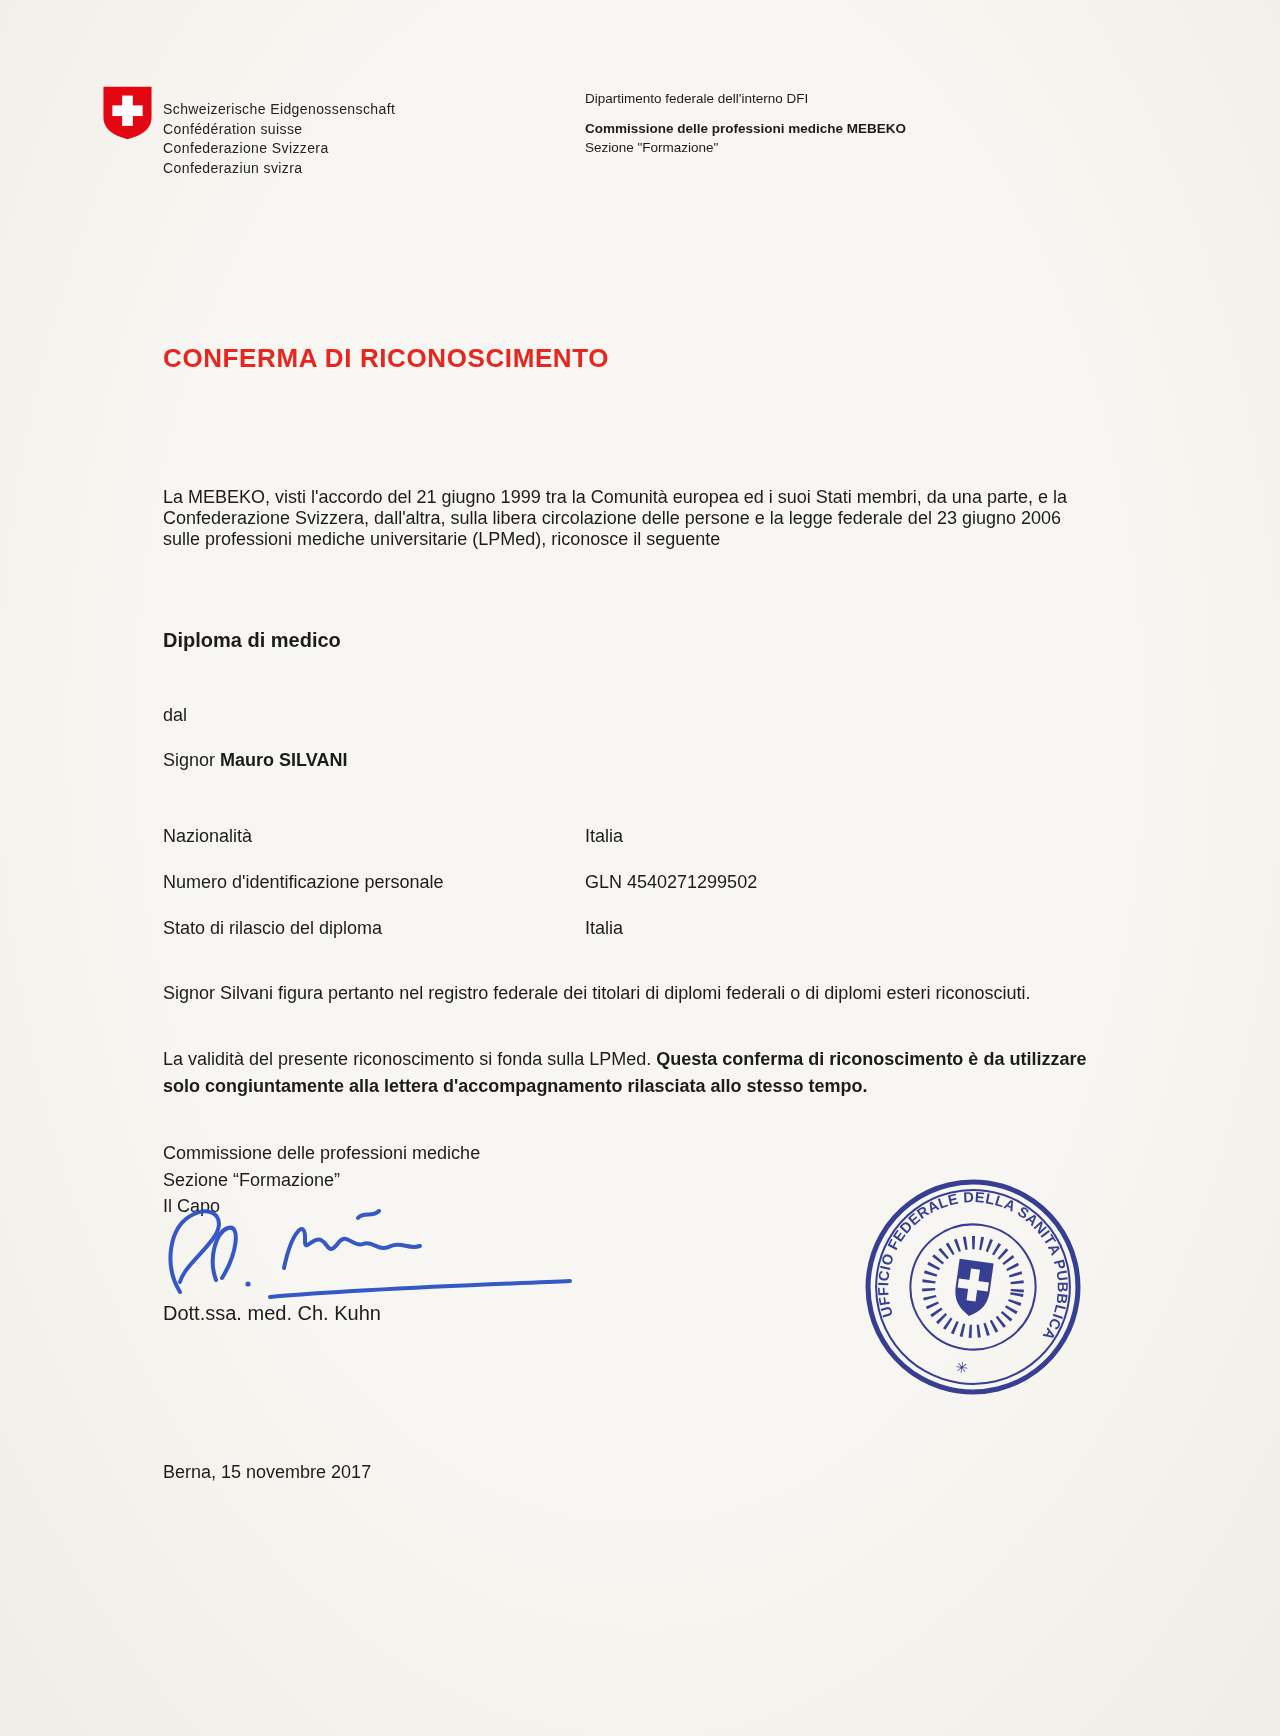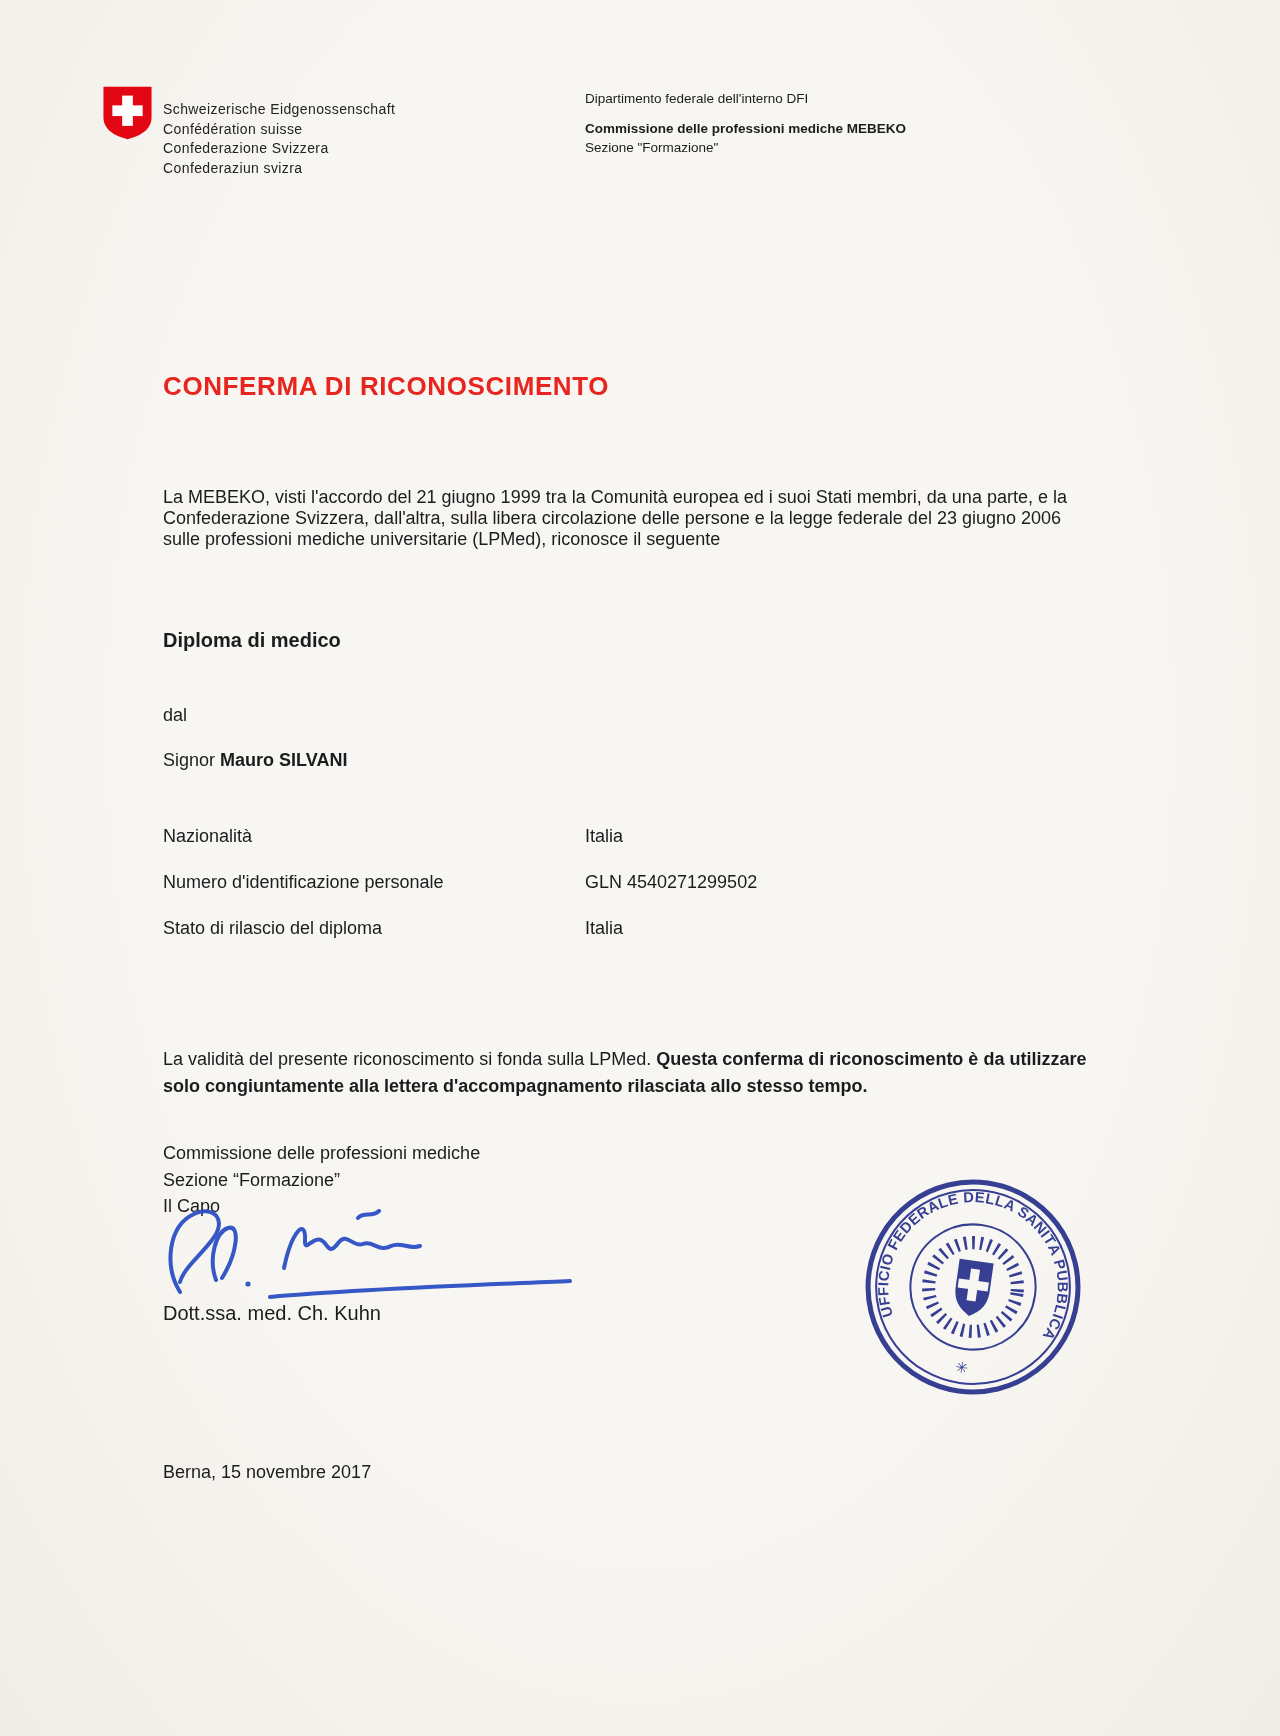--- a/index.html
+++ b/index.html
@@ -17,21 +17,21 @@
   }
   .abs{position:absolute;}
   .b{font-weight:bold;}
   
   .logo{left:99px;top:84px;width:57px;height:57px;}
   .confed{left:163px;top:100px;font-size:14px;line-height:19.5px;letter-spacing:.4px;color:#232325;}
   .dept{left:585px;top:90px;font-size:13.5px;line-height:18px;}
   .commission-head{left:585px;top:120px;font-size:13.5px;line-height:17px;font-weight:bold;}
   .section-head{left:585px;top:139px;font-size:13.5px;line-height:17px;}
   
-  .doc-title{left:163px;top:343px;font-size:26px;font-weight:bold;color:#e8251f;letter-spacing:.6px;margin-top:28px;}
+  .doc-title{left:163px;top:343px;font-size:26px;font-weight:bold;color:#e8251f;letter-spacing:.6px;}
   
   .intro{left:163px;top:487px;width:920px;font-size:18px;line-height:21px;}
   .diploma-heading{left:163px;top:629px;font-size:20px;font-weight:bold;}
   .dal{left:163px;top:705px;font-size:18px;}
   .holder{left:163px;top:750px;font-size:18px;}
   .field-row{left:163px;width:860px;font-size:18px;}
   .field-row .value{position:absolute;left:422px;top:0;}
   .fr1{top:799px;} .fr2{top:826px;} .fr3{top:872px;} .fr4{top:918px;}
   .registry{left:163px;top:980px;width:900px;font-size:18px;line-height:27px;}
   .validity{left:163px;top:1046px;width:940px;font-size:18px;line-height:27px;}
@@ -80,20 +80,21 @@
   </div>
   <div class="abs field-row fr3">
     <span>Numero d'identificazione personale</span>
     <span class="value">GLN 4540271299502</span>
   </div>
   <div class="abs field-row fr4">
     <span>Stato di rilascio del diploma</span>
     <span class="value">Italia</span>
   </div>
 
+  <div class="abs registry">Signor Silvani figura pertanto nel registro federale dei titolari di diplomi federali o di diplomi esteri riconosciuti.</div>
   <div class="abs commission-block">
     <div>Commissione delle professioni mediche</div>
     <div>Sezione “Formazione”</div>
     <div>Il Capo</div>
   </div>
 
   <div class="abs validity">
     <span>La validità del presente riconoscimento si fonda sulla LPMed.</span>
     <span class="b">Questa conferma di riconoscimento è da utilizzare solo congiuntamente alla lettera d'accompagnamento rilasciata allo stesso tempo.</span>
   </div>

